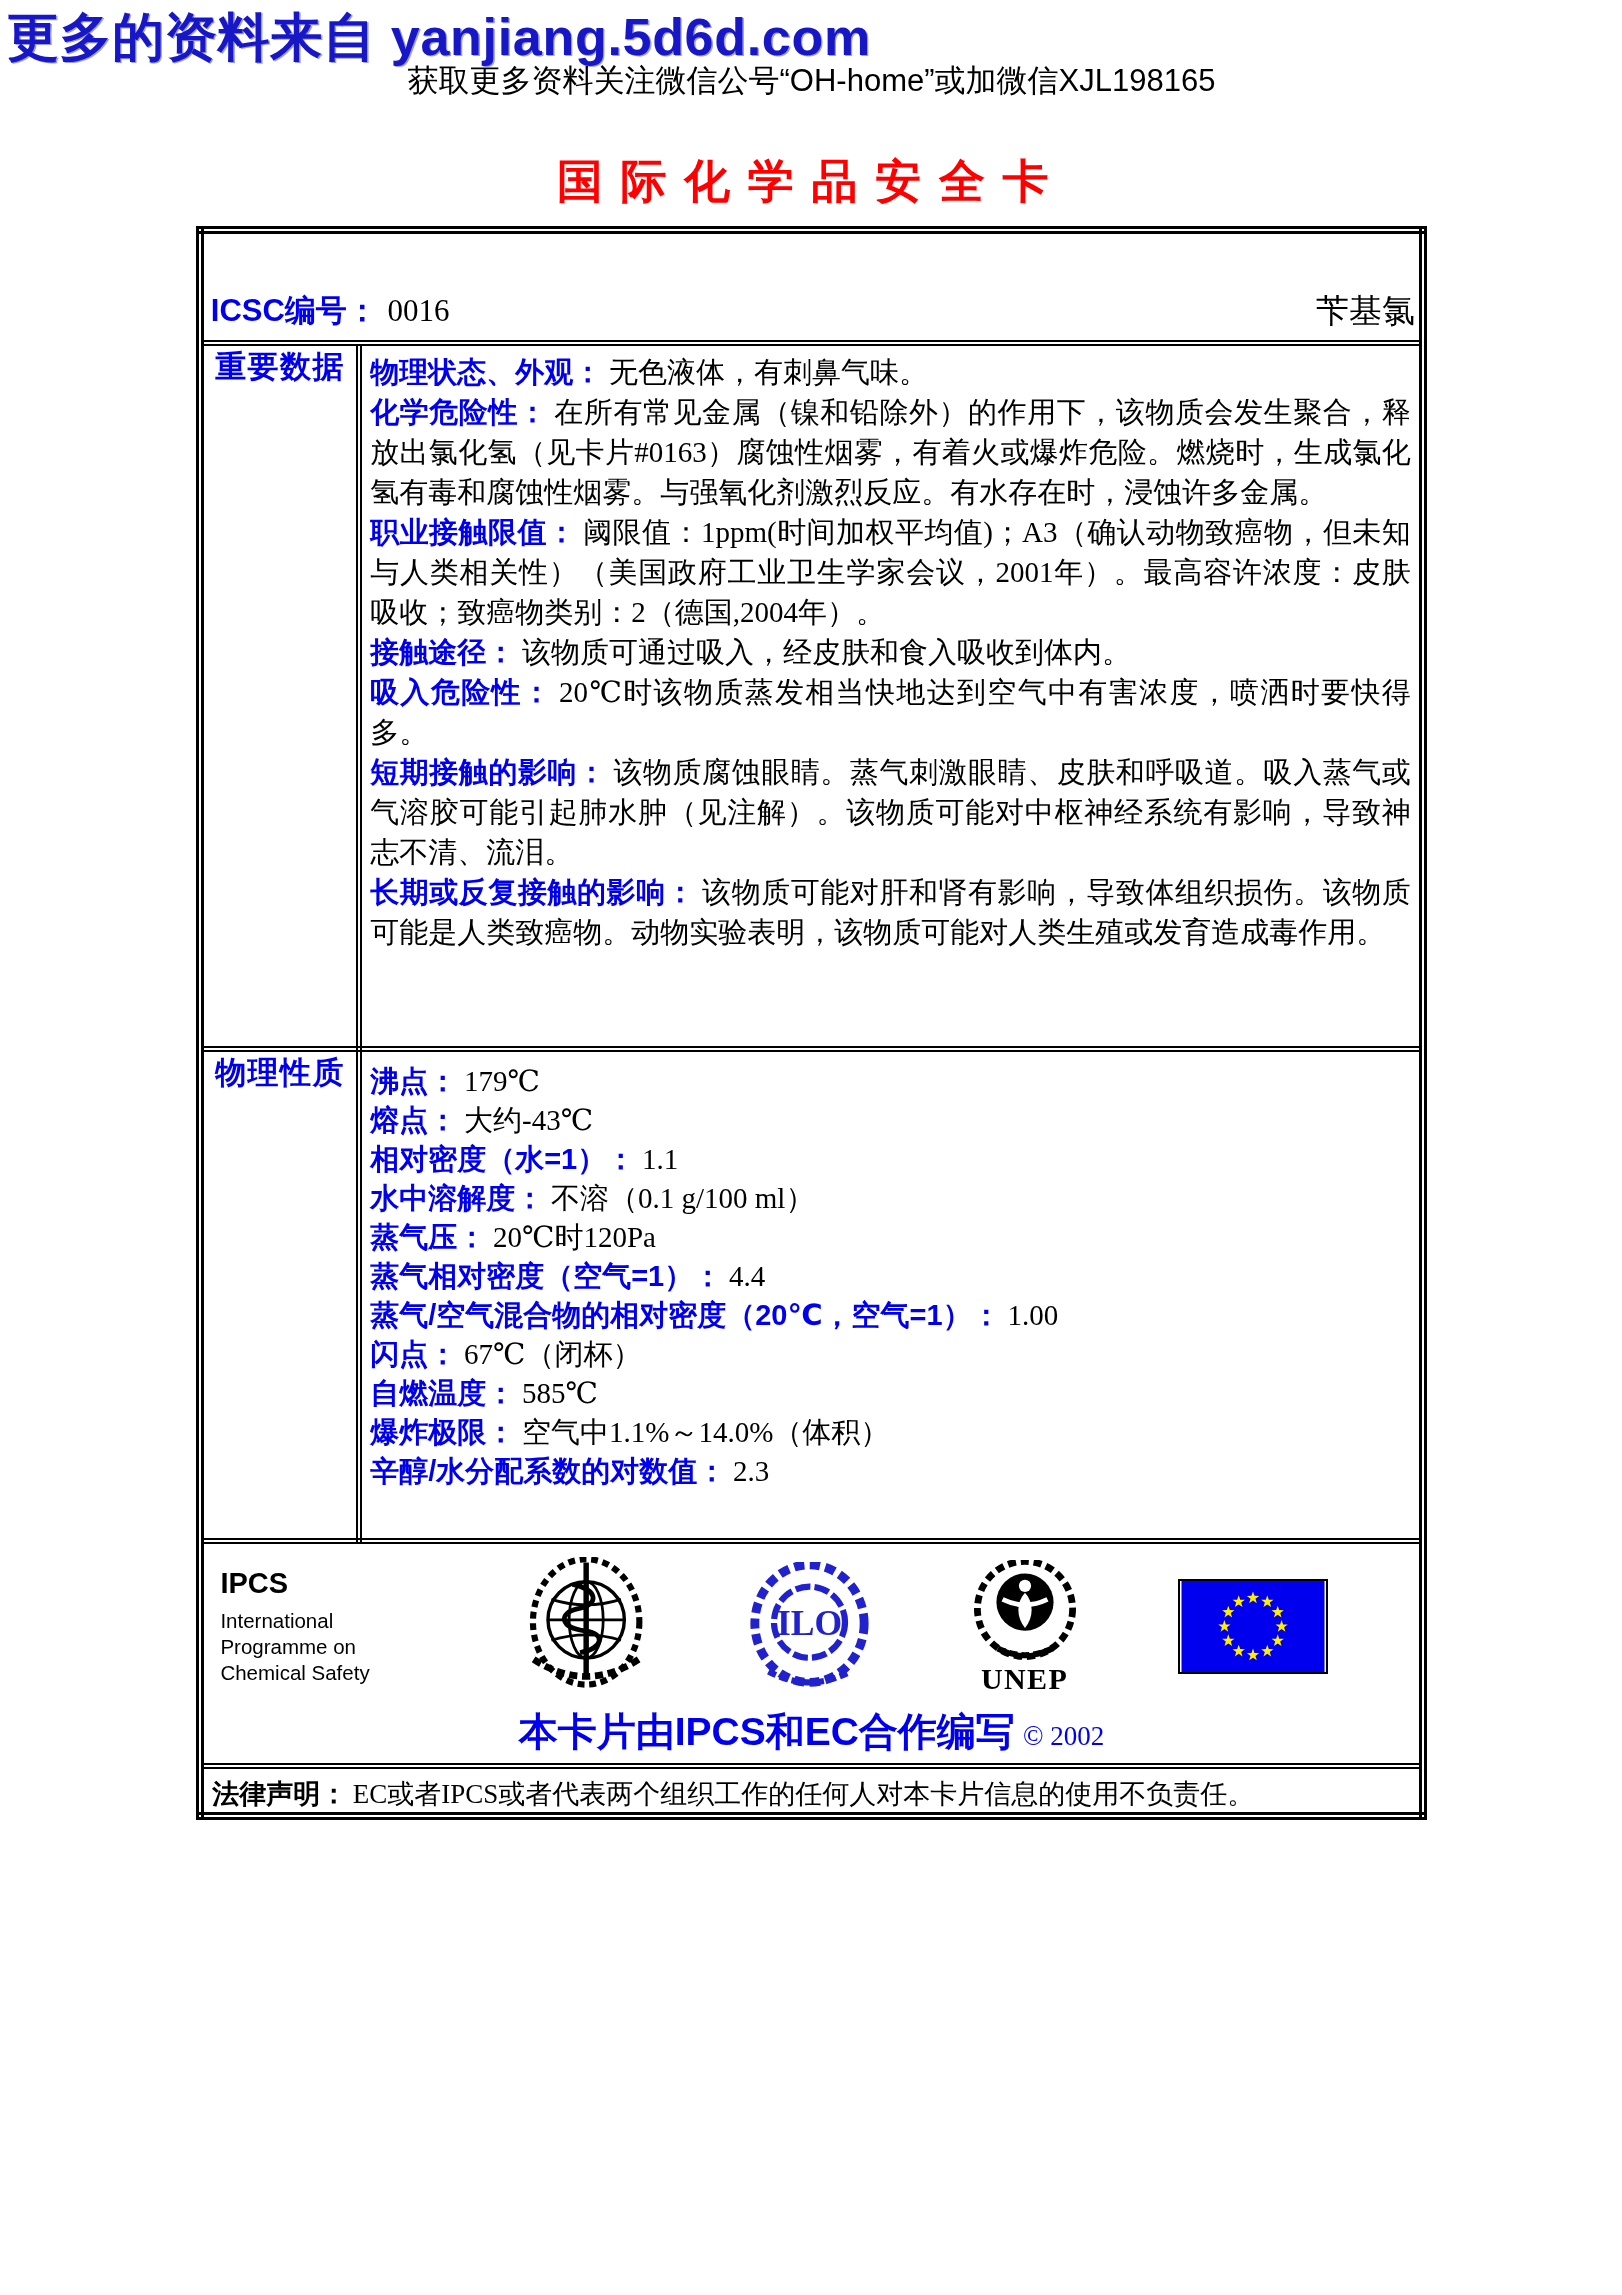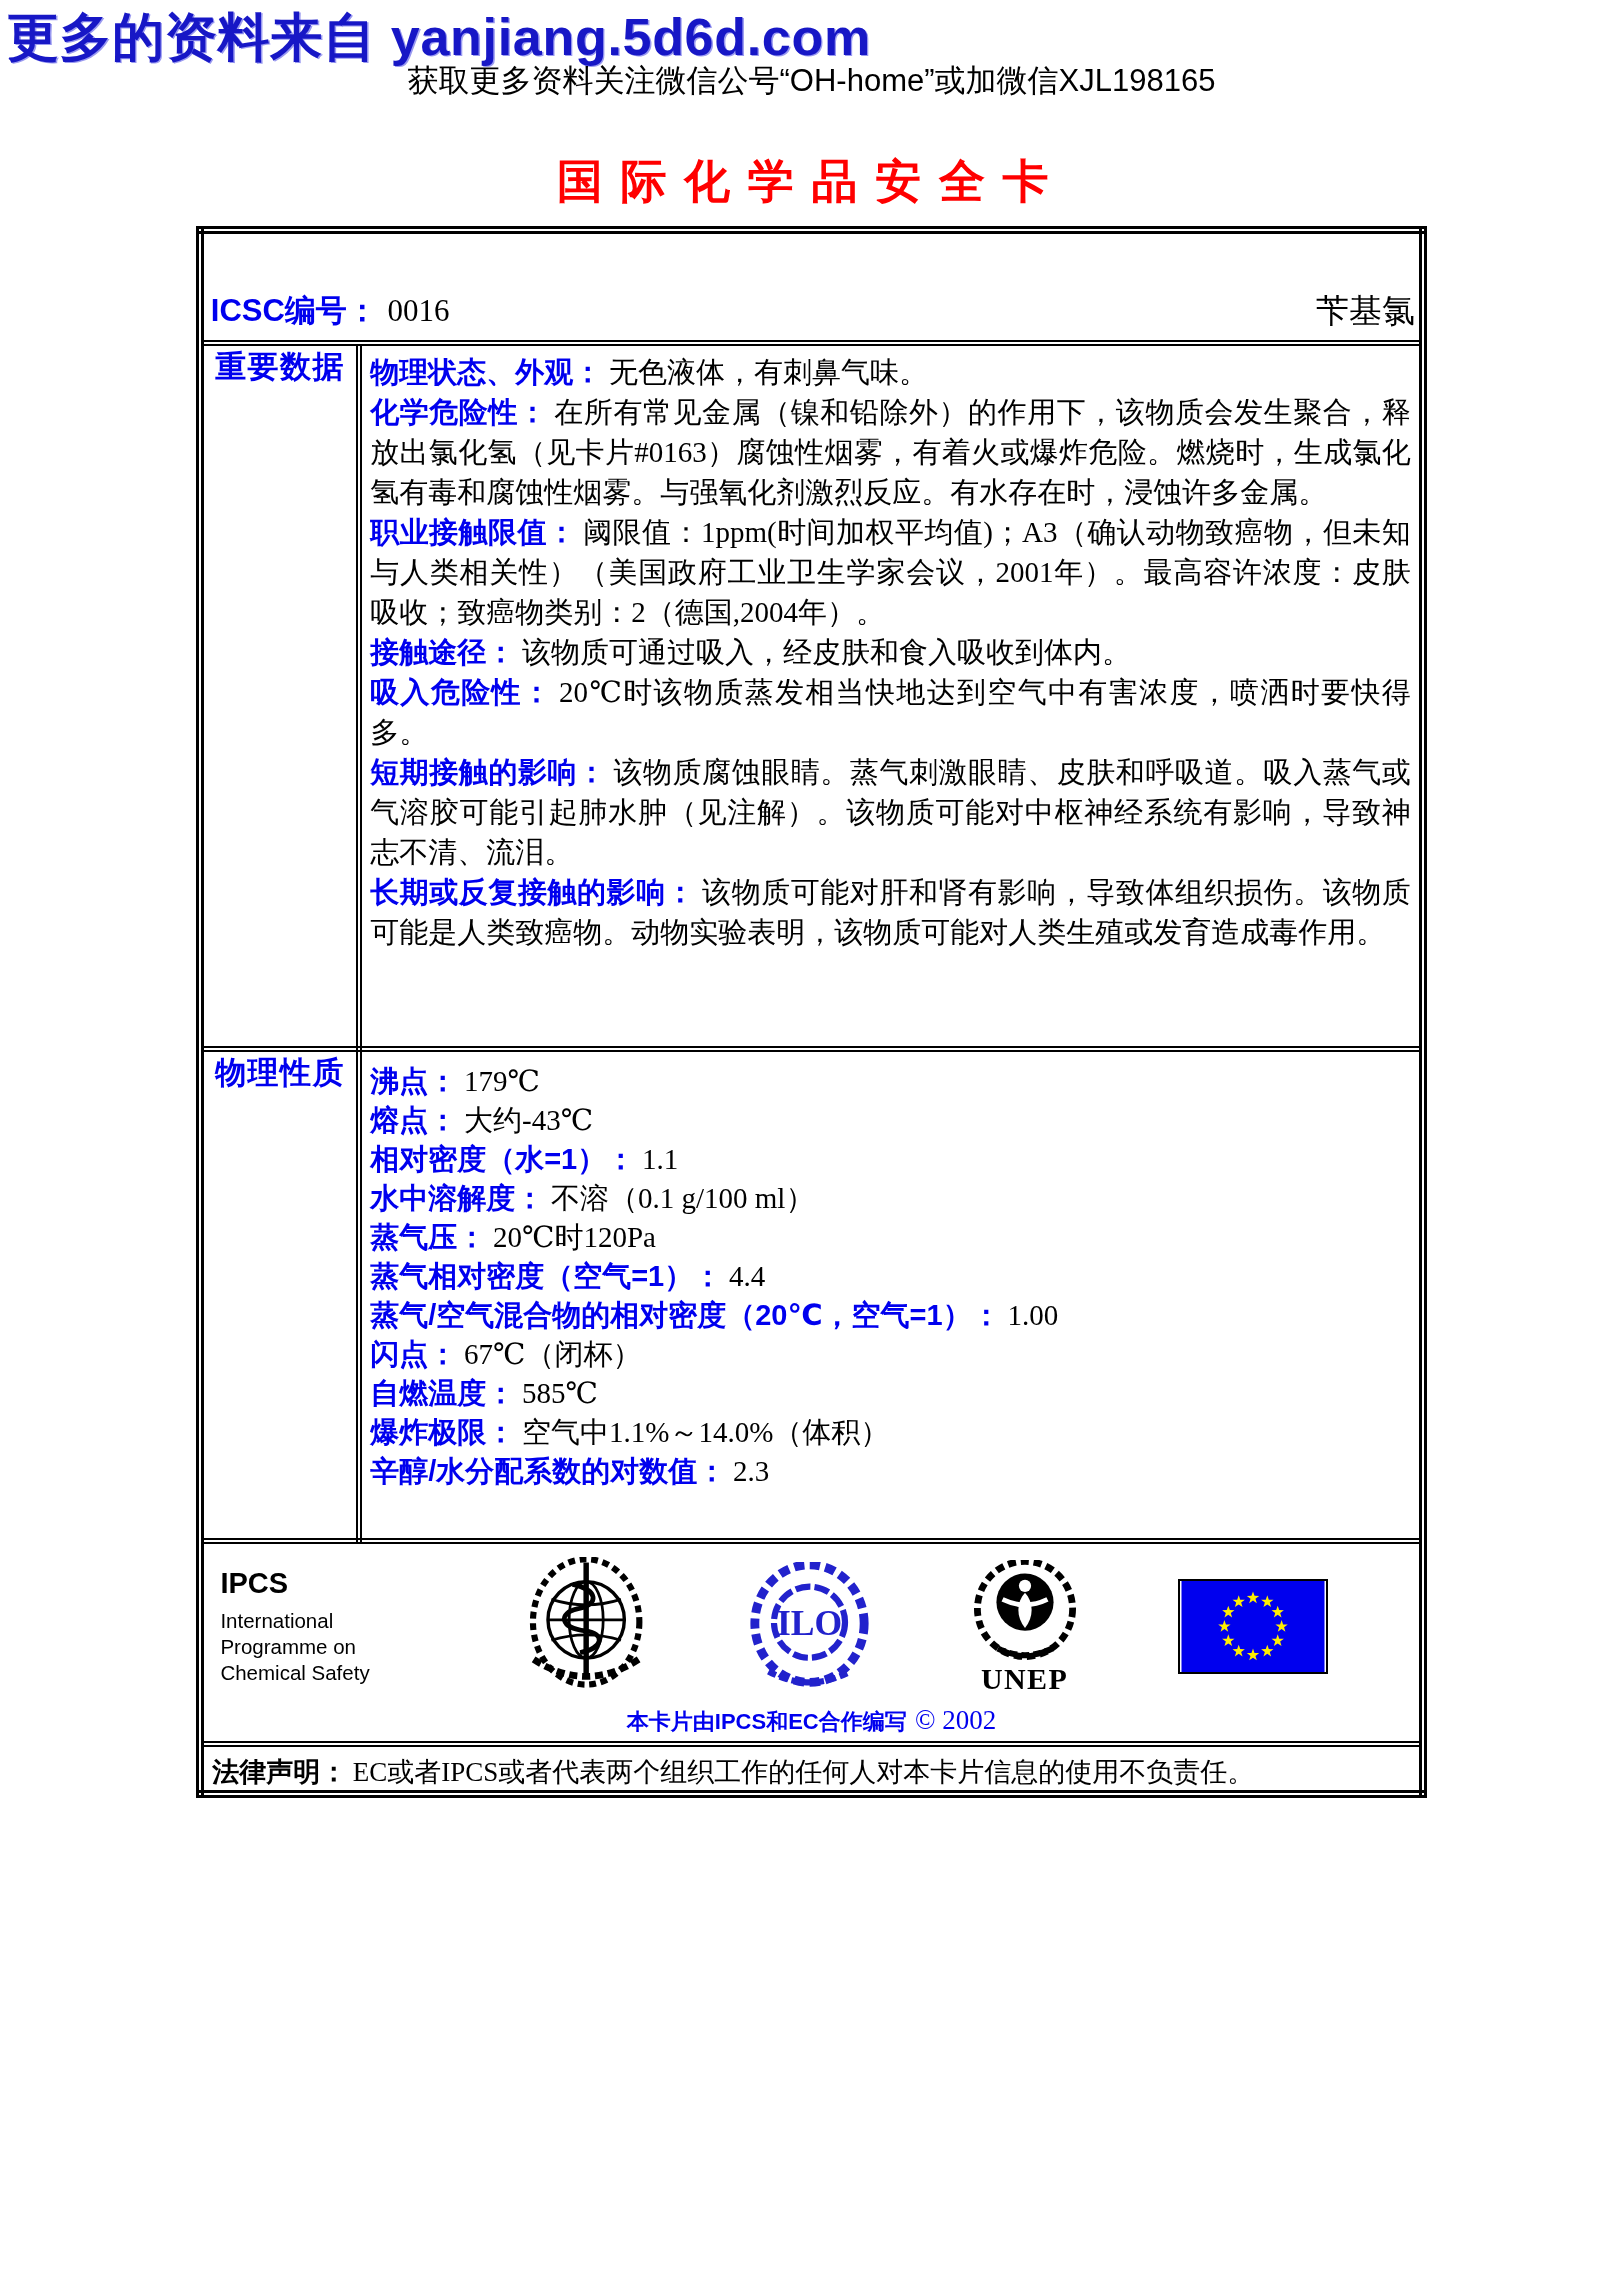--- a/index.html
+++ b/index.html
@@ -107,21 +107,21 @@
     font-family:"Liberation Serif","DejaVu Serif",serif;
     font-weight:bold; font-size:30px; letter-spacing:1.4px; line-height:30px;
   }
   .eu-flag { border:2px solid #000; display:block; }
   .credit-line {
     text-align:center; margin-top:6.8px;
     color:#0000ee; white-space:nowrap;
   }
   .credit-main {
     font-family:"Liberation Sans","DejaVu Sans",sans-serif;
-    font-weight:bold; font-size:22px;
+    font-weight:bold; font-size:39px;
   }
   .credit-year {
     font-family:"Liberation Serif","DejaVu Serif",serif;
     font-size:27px; margin-left:8.2px;
   }
 
   
   td.legal { padding:8.2px 8.2px 0 8.2px; font-size:27px; line-height:35px; }
   .legal-lbl {
     font-family:"Liberation Sans","DejaVu Sans",sans-serif;

